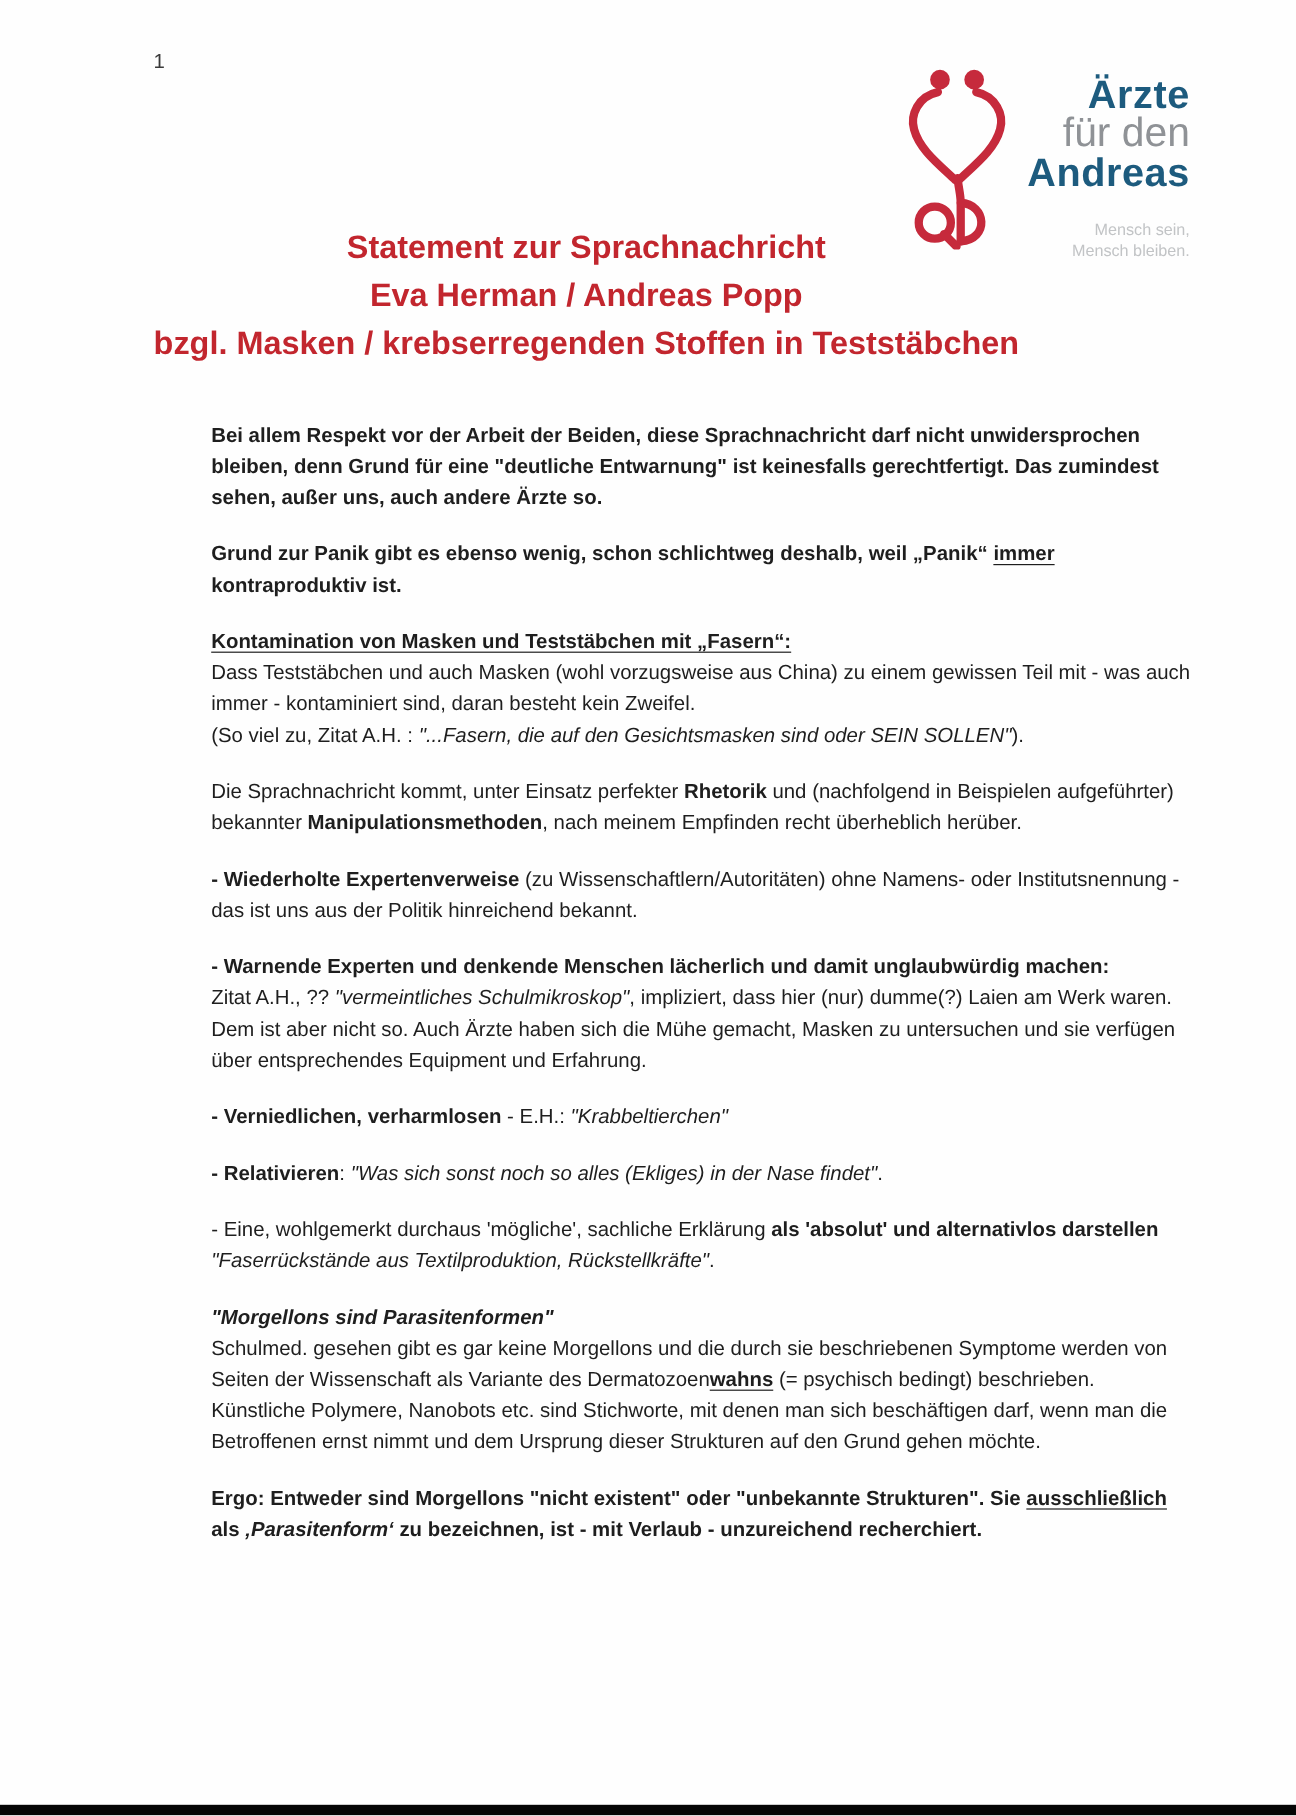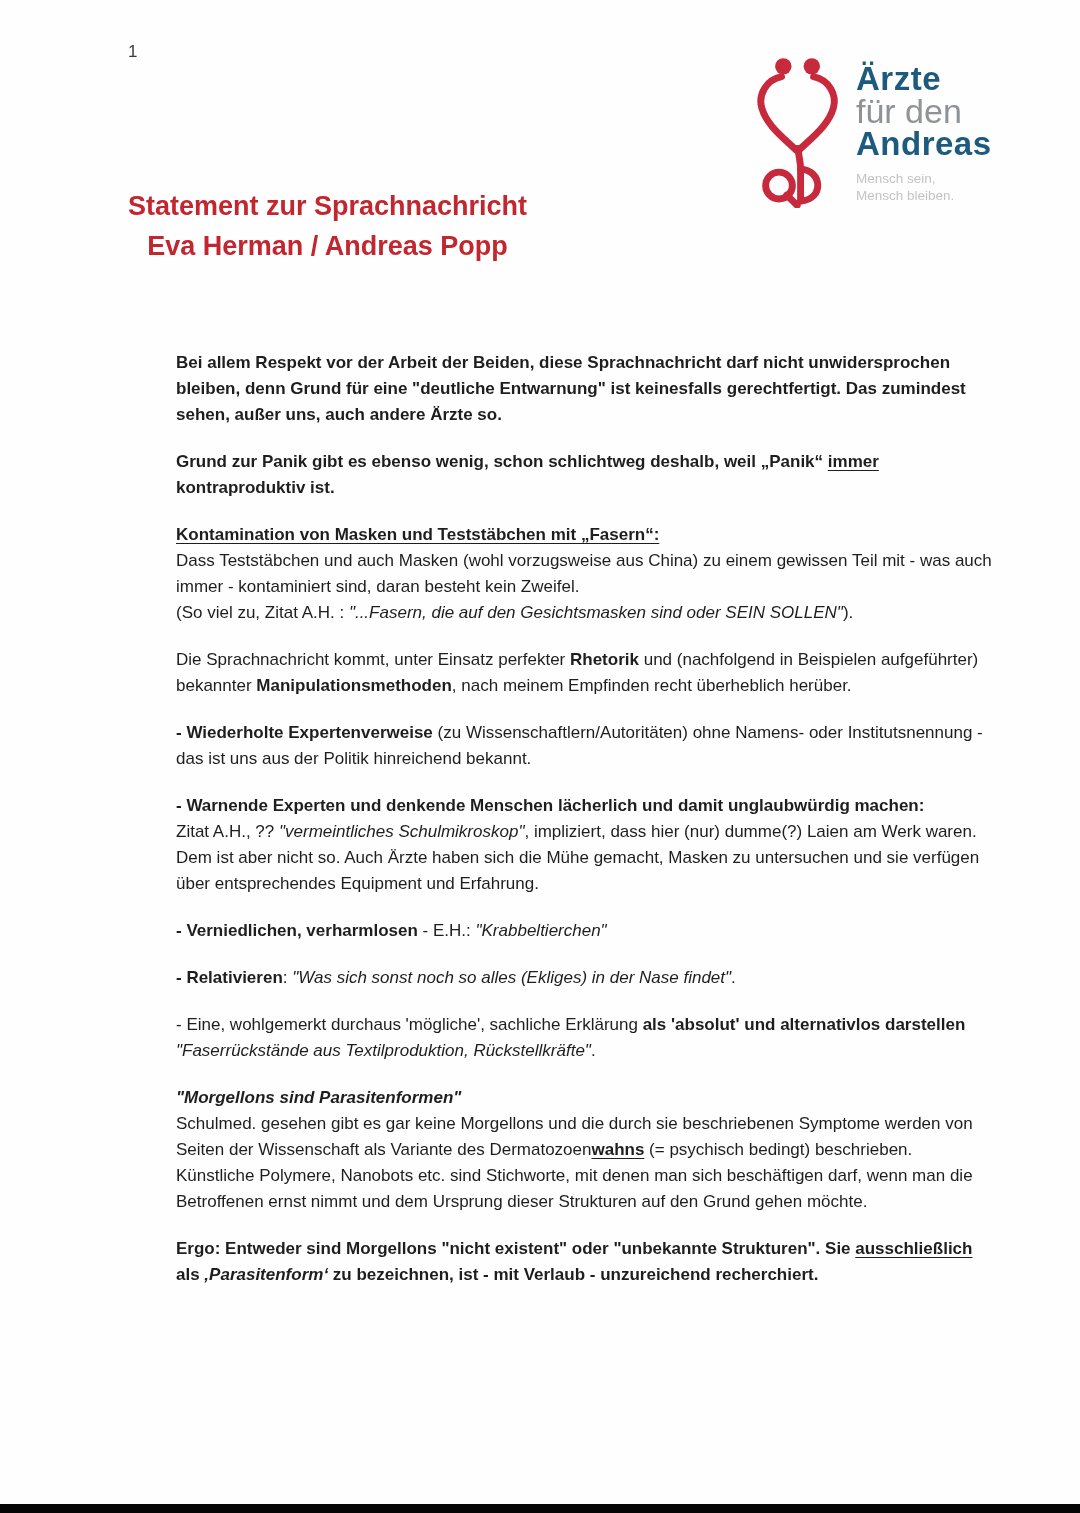--- a/index.html
+++ b/index.html
@@ -14,31 +14,31 @@
   .page-num{
     position:absolute;left:128px;top:42px;
     font-size:17px;color:#3a3a3a;
   }
   
   .logo{
     position:absolute;left:752px;top:56px;
     display:flex;align-items:flex-start;gap:12px;
   }
   .logo-icon{width:92px;height:152px;color:var(--logo-red,#c62a3c);}
-  .logo-textcol{display:flex;flex-direction:column;padding-top:6px;}
+  .logo-textcol{display:flex;flex-direction:column;padding-top:6px;text-align:right;}
   .logo-name{
     font-weight:700;font-size:33px;line-height:34px;
     color:var(--logo-blue,#1d5b7e);letter-spacing:0.5px;
   }
   .logo-mid{
     font-weight:400;font-size:34px;line-height:31px;
     color:var(--logo-gray,#8f9296);
   }
   .logo-tagline{
-    margin-top:9px;font-size:13.5px;line-height:17px;
+    margin-top:22px;font-size:13.5px;line-height:17px;
     color:var(--logo-light-gray,#c2c4c6);
   }
   
   .title{
     position:absolute;left:128px;top:186px;margin:0;
     font-size:27px;line-height:40px;font-weight:700;
     color:var(--title-red,#c2262e);
     text-align:center;
   }
   
@@ -86,20 +86,21 @@
       <div class="logo-tagline">
         <div>Mensch sein,</div>
         <div>Mensch bleiben.</div>
       </div>
     </div>
   </div>
 
   <h1 class="title">
     <div>Statement zur Sprachnachricht</div>
     <div>Eva Herman / Andreas Popp</div>
+    <div>bzgl. Masken / krebserregenden Stoffen in Teststäbchen</div>
   </h1>
 
   <div class="body-text">
       <p class="para"><span class="b">Bei allem Respekt vor der Arbeit der Beiden, diese Sprachnachricht darf nicht unwidersprochen bleiben, denn Grund für eine "deutliche Entwarnung" ist keinesfalls gerechtfertigt. Das zumindest sehen, außer uns, auch andere Ärzte so.</span></p>
       <p class="para"><span class="b">Grund zur Panik gibt es ebenso wenig, schon schlichtweg deshalb, weil „Panik“ </span><span class="b u">immer</span><span class="b"> kontraproduktiv ist.</span></p>
       <p class="para"><span class="b u">Kontamination von Masken und Teststäbchen mit „Fasern“:</span><br><span>Dass Teststäbchen und auch Masken (wohl vorzugsweise aus China) zu einem gewissen Teil mit - was auch immer - kontaminiert sind, daran besteht kein Zweifel.</span><br><span>(So viel zu, Zitat A.H. : </span><span class="i">"...Fasern, die auf den Gesichtsmasken sind oder SEIN SOLLEN"</span><span>).</span></p>
       <p class="para"><span>Die Sprachnachricht kommt,  unter Einsatz perfekter </span><span class="b">Rhetorik</span><span> und (nachfolgend in Beispielen aufgeführter)  bekannter </span><span class="b">Manipulationsmethoden</span><span>, nach meinem Empfinden recht  überheblich herüber.</span></p>
       <p class="para"><span class="b">- Wiederholte Expertenverweise</span><span> (zu Wissenschaftlern/Autoritäten) ohne Namens- oder Institutsnennung - das ist uns aus der Politik hinreichend bekannt.</span></p>
       <p class="para"><span class="b">- Warnende Experten und denkende Menschen lächerlich und damit unglaubwürdig machen:</span><br><span>Zitat A.H., ?? </span><span class="i">"vermeintliches Schulmikroskop"</span><span>, impliziert, dass hier (nur) dumme(?)  Laien am Werk waren. Dem ist aber nicht so.  Auch Ärzte haben sich die Mühe gemacht, Masken zu untersuchen und sie verfügen über entsprechendes Equipment und Erfahrung.</span></p>
       <p class="para"><span class="b">- Verniedlichen, verharmlosen</span><span> -  E.H.:  </span><span class="i">"Krabbeltierchen"</span></p>

